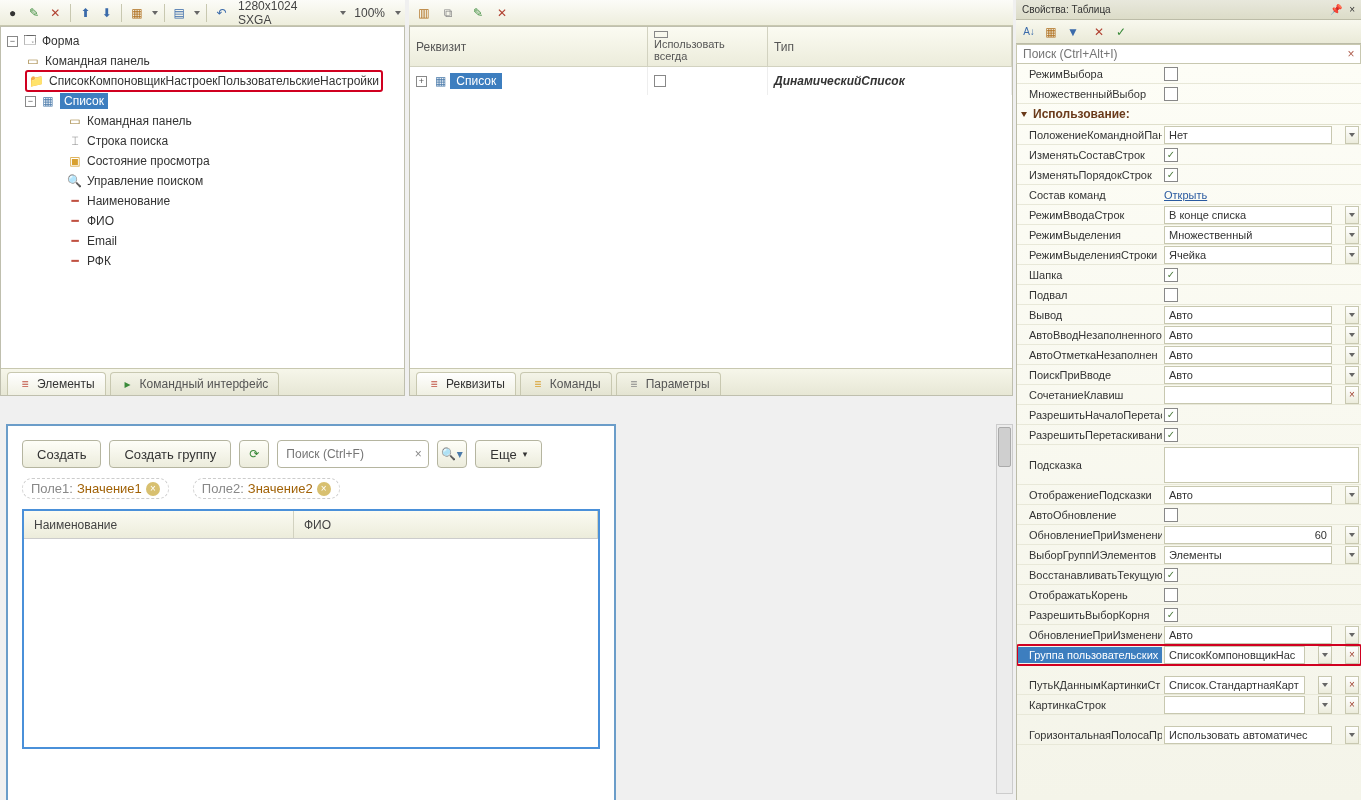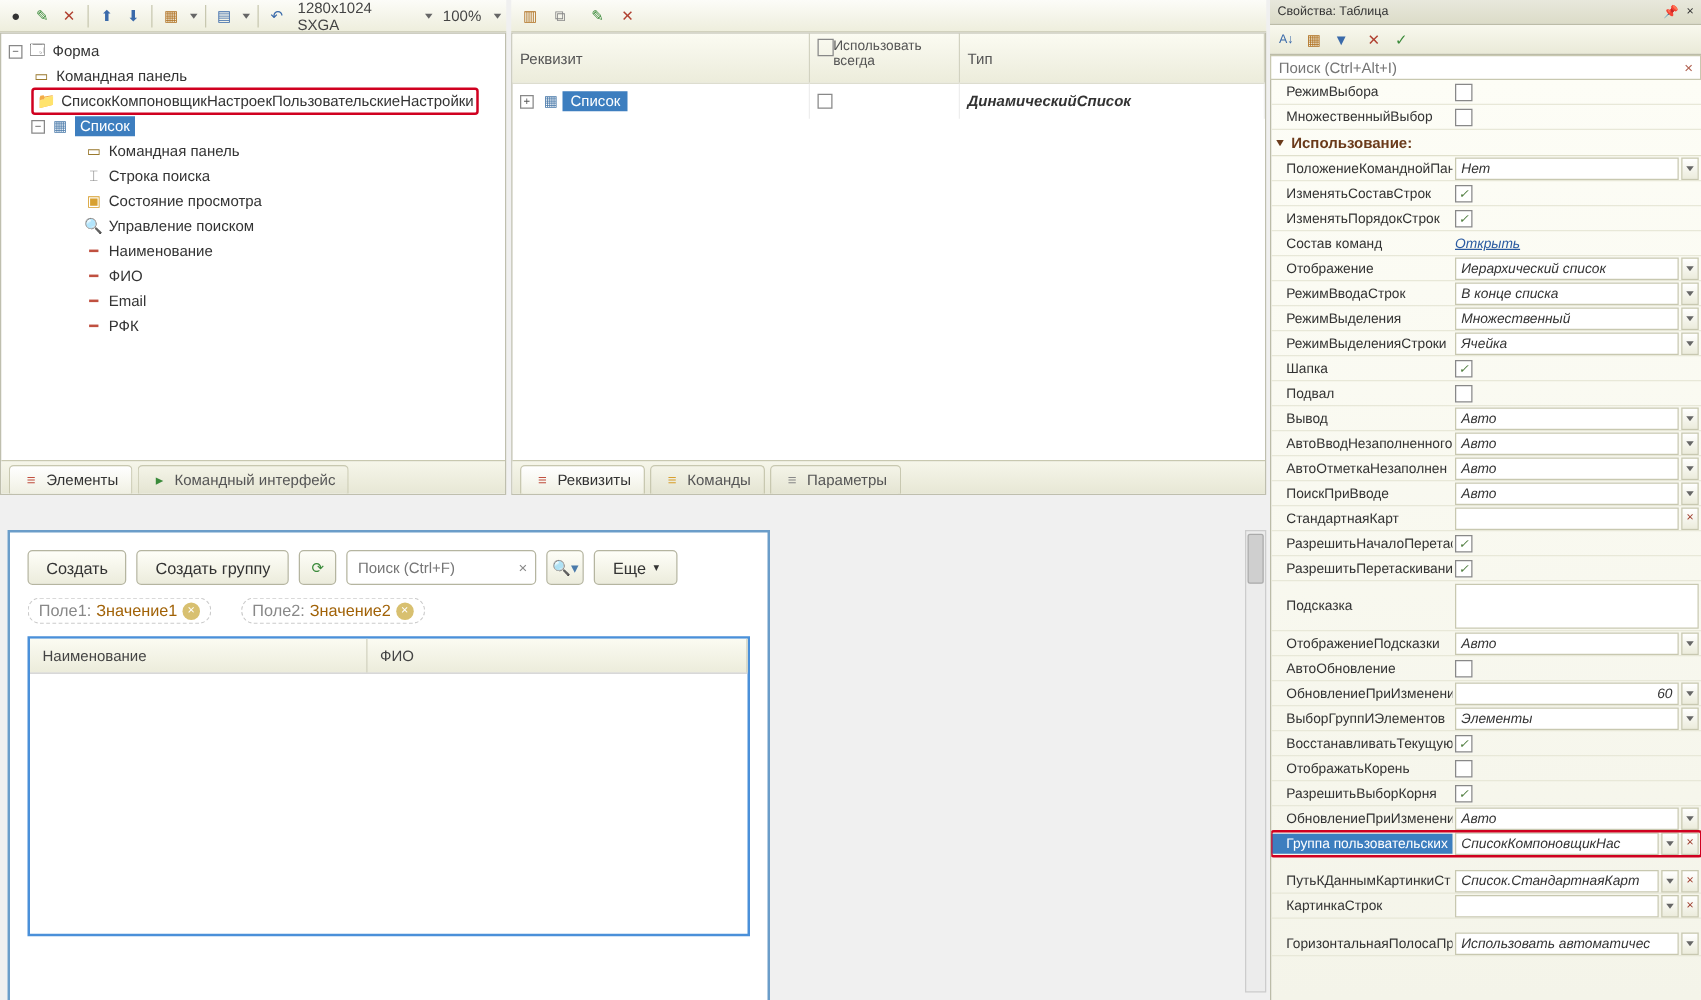--- a/index.html
+++ b/index.html
@@ -56,21 +56,21 @@
   .right-head { position:absolute; left:1016px; top:0; right:0; height:20px; background:linear-gradient(#e8e8dc,#dcdcc8); border-bottom:1px solid #bcbca8; display:flex; align-items:center; padding:0 6px; justify-content:space-between; font-size:10px;}
   .right-head .ctl { display:flex; gap:6px; align-items:center;}
   .right-tb { position:absolute; left:1016px; top:20px; right:0; height:24px; background:linear-gradient(#f8f8ee,#eaead8); border-bottom:1px solid #bcbca8; display:flex; align-items:center; padding:0 4px; gap:4px;}
   .right-search { position:absolute; left:1016px; top:44px; right:0; height:20px; display:flex; align-items:center; background:#fff; border:1px solid #c8c8b0;}
   .right-search input { border:none; outline:none; flex:1; padding:0 6px; font-size:12px; color:#999; background:transparent;}
   .right-search .x { width:18px; text-align:center; color:#b06050;}
 
   .props { position:absolute; left:1016px; top:64px; right:0; bottom:0; overflow:auto; background:linear-gradient(#fdfdf6,#f4f4e9); border-left:1px solid #bcbca8;}
   .prop-row { display:flex; align-items:center; min-height:20px; border-bottom:1px solid #e8e8d8; font-size:11px;}
   .prop-label { width:145px; padding:2px 2px 2px 12px; color:#333; white-space:nowrap; overflow:hidden;}
-  .prop-field { flex:1; display:flex; align-items:flex-start; padding:0 2px; gap:2px;font-style:italic;}
+  .prop-field { flex:1; display:flex; align-items:flex-start; padding:0 2px; gap:13px;}
   .prop-input { flex:1; height:18px; border:1px solid #c8c8b0; background:#fff; padding:0 4px; display:flex; align-items:center; font-size:11px; overflow:hidden; white-space:nowrap;}
   .prop-check { width:14px; height:14px; border:1px solid #888; background:#fff; display:flex; align-items:center; justify-content:center; color:#4a7a3a; font-size:10px;}
   .prop-dd { width:14px; height:18px; border:1px solid #c8c8b0; background:linear-gradient(#fff,#ececdc); display:flex; align-items:center; justify-content:center;}
   .prop-dd::after { content:""; width:0;height:0;border-left:3px solid transparent;border-right:3px solid transparent;border-top:4px solid #666;}
   .prop-x { width:14px; height:18px; border:1px solid #c8c8b0; background:linear-gradient(#fff,#ececdc); display:flex; align-items:center; justify-content:center; color:#a04030; font-size:10px;}
   .prop-section { font-weight:bold; color:#6a3a1a; padding:3px 4px; border-bottom:1px solid #e0e0cc; display:flex; align-items:center; gap:4px;}
   .prop-section::before { content:""; width:0;height:0;border-left:3px solid transparent;border-right:3px solid transparent;border-top:5px solid #6a3a1a; margin-right:2px;}
   .prop-link { color:#2a5aa0; text-decoration:underline;}
   .hl-red-row { outline:2px solid #d00020; outline-offset:-1px; border-radius:2px;}
   .hl-red-row .prop-label { background:#3d7ebf; color:#fff;}
@@ -173,21 +173,21 @@
   <div class="sep"></div>
   <div class="tb-btn" style="color:#3a8a3a">✎</div>
   <div class="tb-btn" style="color:#b04030">✕</div>
 </div>
 
 <div class="mid-panel">
   <div class="grid-head">
     <div style="width:238px">
         <span>Реквизит</span>
       </div>
-    <div style="width:120px;flex-direction:row;align-items:flex-start;justify-content:flex-end;line-height:1.1">
+    <div style="width:120px;flex-direction:column;align-items:flex-start;justify-content:flex-end;line-height:1.1">
       <span style="width:14px;height:14px;border:1px solid #888;margin-bottom:0"></span>
       <span style="font-size:11px">Использовать всегда</span>
     </div>
     <div style="flex:1">
         <span>Тип</span>
       </div>
   </div>
   <div class="grid-body">
     <div style="width:238px;gap:4px">
       <span class="tree-toggle">+</span>
@@ -318,27 +318,20 @@
         <span class="prop-check">✓</span>
       </div>
     </div>
   <div class="prop-row">
       <div class="prop-label">Состав команд</div>
       <div class="prop-field">
         <span class="prop-link">Открыть</span>
       </div>
     </div>
   <div class="prop-row">
-      <div class="prop-label">Отображение</div>
-      <div class="prop-field">
-        <div class="prop-input">Иерархический список</div>
-        <div class="prop-dd"></div>
-      </div>
-    </div>
-  <div class="prop-row">
       <div class="prop-label">РежимВводаСтрок</div>
       <div class="prop-field">
         <div class="prop-input">В конце списка</div>
         <div class="prop-dd"></div>
       </div>
     </div>
   <div class="prop-row">
       <div class="prop-label">РежимВыделения</div>
       <div class="prop-field">
         <div class="prop-input">Множественный</div>
@@ -386,21 +379,21 @@
       </div>
     </div>
   <div class="prop-row">
       <div class="prop-label">ПоискПриВводе</div>
       <div class="prop-field">
         <div class="prop-input">Авто</div>
         <div class="prop-dd"></div>
       </div>
     </div>
   <div class="prop-row">
-      <div class="prop-label">СтандартнаяКарт</div>
+      <div class="prop-label">СочетаниеКлавиш</div>
       <div class="prop-field">
         <div class="prop-input"></div>
         <div class="prop-x">×</div>
       </div>
     </div>
   <div class="prop-row">
       <div class="prop-label">РазрешитьНачалоПеретас</div>
       <div class="prop-field">
         <span class="prop-check">✓</span>
       </div>

